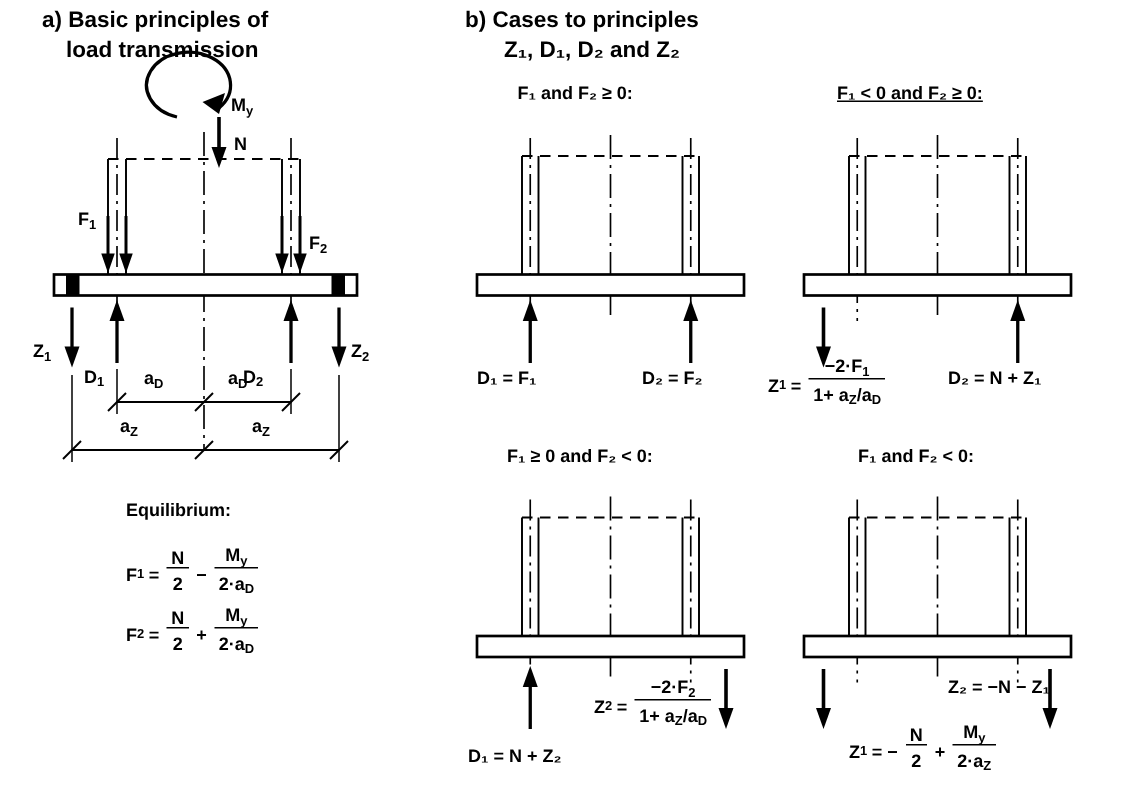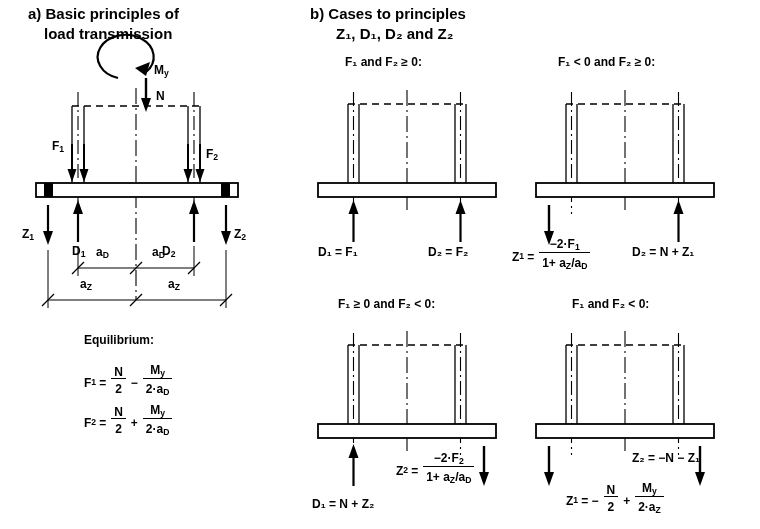--- a/index.html
+++ b/index.html
@@ -183,32 +183,32 @@
 <div class="lbl title" style="left:336px;top:26px;">Z₁, D₁, D₂ and Z₂</div>
 
 <div class="lbl t15 b" style="left:154px;top:64px;">
   <span>M</span><span class="sub">y</span>
 </div>
 <div class="lbl t15 b" style="left:156px;top:90px;">N</div>
 
 <div class="lbl t15 b" style="left:52px;top:140px;">
   <span>F</span><span class="sub">1</span>
 </div>
-<div class="lbl t15 b" style="left:206px;top:148px;">
+<div class="lbl t15 b" style="left:206px;top:156px;">
   <span>F</span><span class="sub">2</span>
 </div>
 
 <div class="lbl t15 b" style="left:22px;top:228px;">
   <span>Z</span><span class="sub">1</span>
 </div>
 <div class="lbl t15 b" style="left:234px;top:228px;text-align:right;">
   <span>Z</span><span class="sub">2</span>
 </div>
 
-<div class="lbl t15 b" style="left:72px;top:245px;">
+<div class="lbl t15 b" style="left:56px;top:245px;">
   <span>D</span><span class="sub">1</span>
 </div>
 <div class="lbl t15 b" style="left:162px;top:245px;">
   <span>D</span><span class="sub">2</span>
 </div>
 
 <div class="lbl t15 b" style="left:96px;top:246px;">
   <span>a</span><span class="sub">D</span>
 </div>
 <div class="lbl t15 b" style="left:152px;top:246px;">
@@ -251,21 +251,21 @@
     </span>
     <span class="op">+</span>
     <span class="frac">
       <span class="num"><span>M</span><span class="sub">y</span></span>
       <span class="den"><span>2·a</span><span class="sub">D</span></span>
     </span>
   </span>
 </div>
 
 <div class="lbl t15 b" style="left:345px;top:56px;">F₁ and F₂ ≥ 0:</div>
-<div class="lbl t15 b" style="left:558px;top:56px;">F₁ &lt; 0 and F₂ ≥ 0:</div>
+<div class="lbl t15 b" style="left:558px;top:56px;text-decoration:underline;">F₁ &lt; 0 and F₂ ≥ 0:</div>
 <div class="lbl t15 b" style="left:338px;top:298px;">F₁ ≥ 0 and F₂ &lt; 0:</div>
 <div class="lbl t15 b" style="left:572px;top:298px;">F₁ and F₂ &lt; 0:</div>
 
 <div class="lbl t15 b" style="left:318px;top:246px;">D₁ = F₁</div>
 <div class="lbl t15 b" style="left:428px;top:246px;">D₂ = F₂</div>
 
 <div class="lbl t15 b" style="left:512px;top:238px;">
   <span class="eqrow">
     <span>Z</span>
       <span class="sub">1</span>

